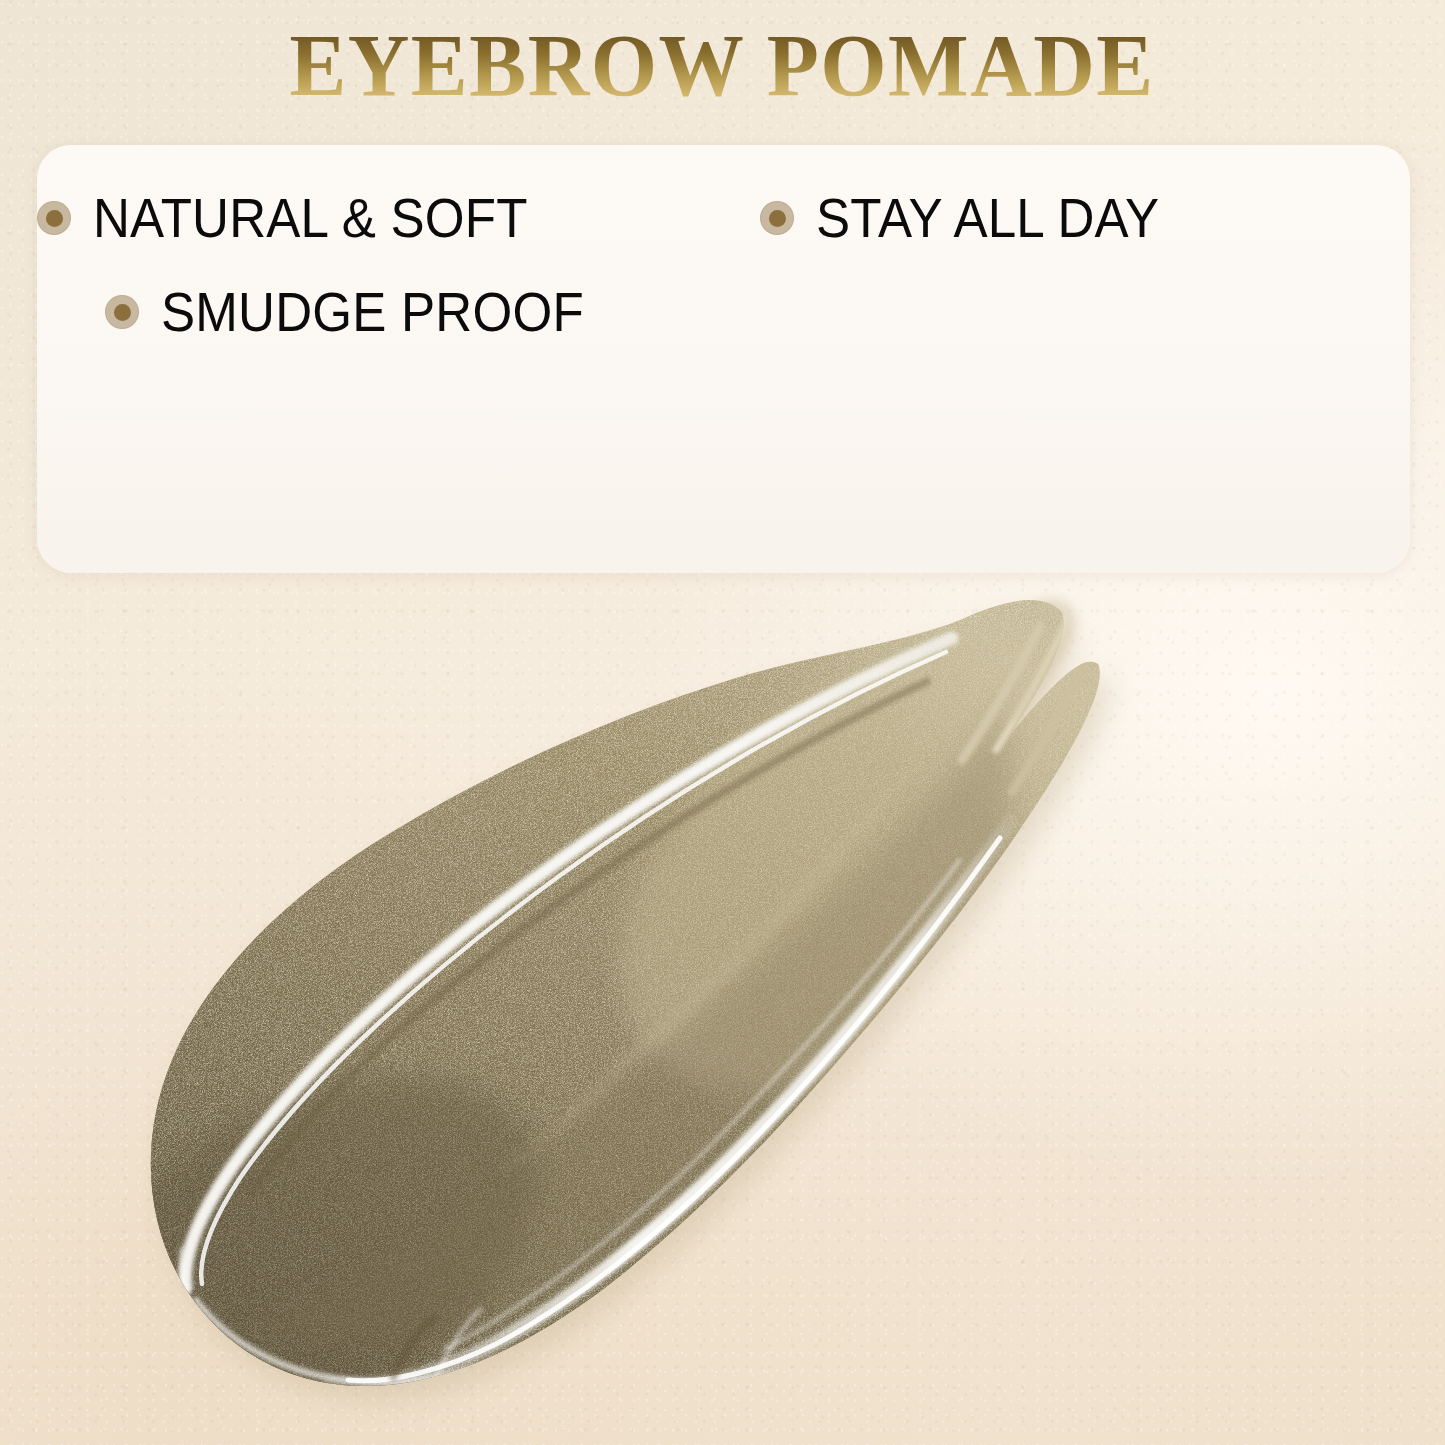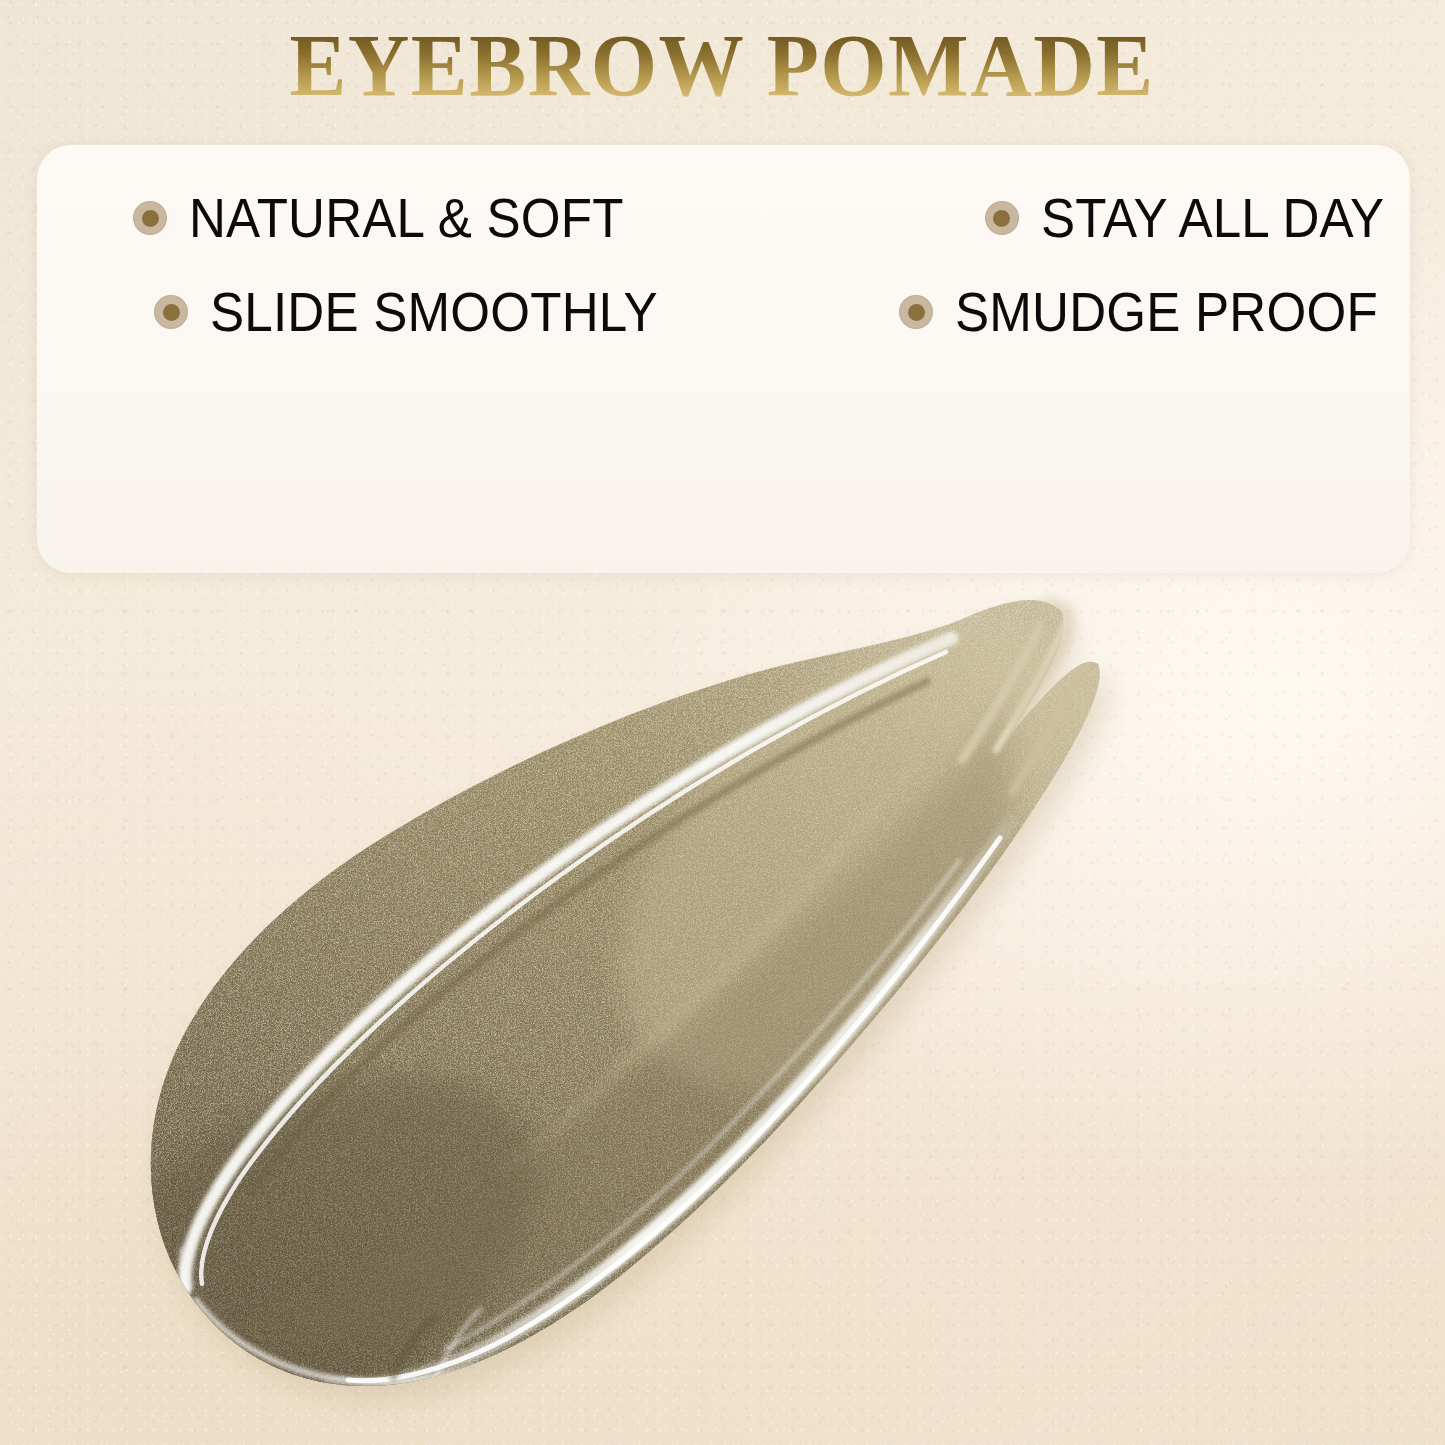--- a/index.html
+++ b/index.html
@@ -81,23 +81,22 @@
     display:grid;
     grid-template-columns: 655px 718px;
     grid-template-rows: repeat(4, 1fr);
     padding:26px 0 26px 0;
   }
 
   .feat {
     display:flex;
     align-items:center;
     gap:22px;
-    padding-left:96px;
-  }
-  .feat.col2 { padding-left:68px;justify-content:flex-end; }
+  }
+  .feat.col2 { padding-left:68px; }
 
   .bullet {
     flex:0 0 auto;
     width:34px; height:34px;
     border-radius:50%;
     background:#c8b8a0;
     display:flex; align-items:center; justify-content:center;
     box-shadow:inset 0 0 0 1px rgba(160,142,116,.25);
   }
   .bullet i {
@@ -148,26 +147,20 @@
           </span>
         <span class="flabel">NATURAL &amp; SOFT</span>
       </div>
       <div class="feat col2">
         <span class="bullet">
             <i></i>
           </span>
         <span class="flabel">STAY ALL DAY</span>
       </div>
 
-      <div class="feat col2">
-        <span class="bullet">
-            <i></i>
-          </span>
-        <span class="flabel">SLIDE SMOOTHLY</span>
-      </div>
 
       <div class="feat col2">
         <span class="bullet">
             <i></i>
           </span>
         <span class="flabel">SMUDGE PROOF</span>
       </div>
 
 
     </div>

